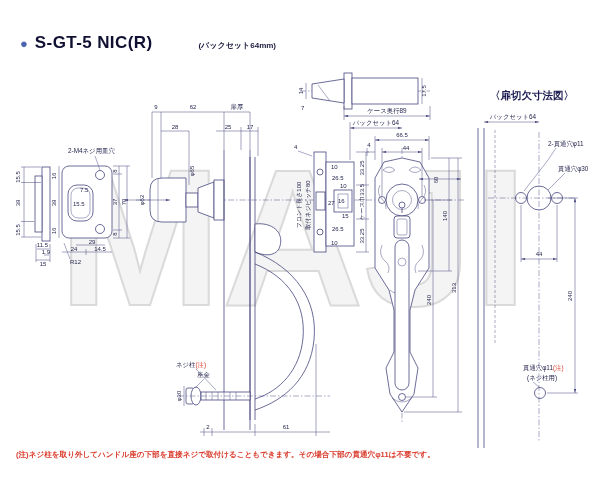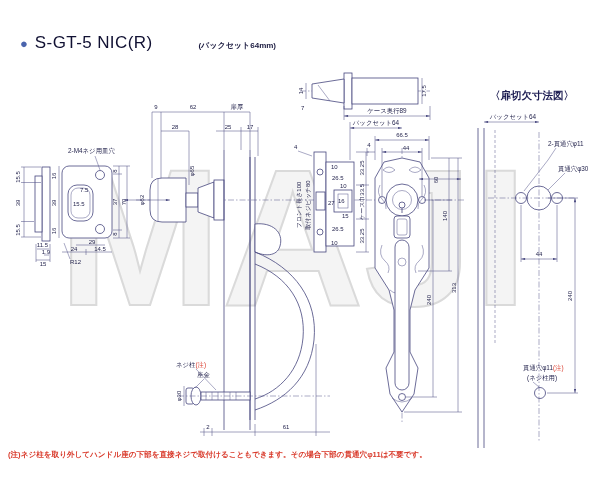--- a/index.html
+++ b/index.html
@@ -1,22 +1,22 @@
 <!DOCTYPE html>
 <html><head>
 <meta charset="utf-8">
 <style>
   html,body{margin:0;padding:0;background:#fff;}
   .canvas{position:relative;width:600px;height:500px;background:#ffffff;overflow:hidden;
           font-family:"Liberation Sans",sans-serif;}
   .hdr{position:absolute;top:33px;left:20px;display:flex;align-items:baseline;gap:7px;color:#16163c;white-space:nowrap;}
   .hdr .bullet{color:#4a64ad;font-size:13px;line-height:1;}
-  .hdr .code{font-size:17px;font-weight:normal;letter-spacing:.4px;color:#101032;}
+  .hdr .code{font-size:17px;font-weight:bold;letter-spacing:.4px;color:#101032;}
   .hdr .sub{font-size:8px;font-weight:bold;color:#1b1b40;margin-left:39px;}
-  .footnote{position:absolute;left:8px;top:450px;font-size:7.6px;font-weight:bold;color:#d93a2b;white-space:nowrap;}
+  .footnote{position:absolute;left:16px;top:450px;font-size:7.6px;font-weight:bold;color:#d93a2b;white-space:nowrap;}
   svg{position:absolute;left:0;top:0;}
   svg text{font-family:"Liberation Sans",sans-serif;font-size:6px;fill:#26264f;}
   svg text.lbl{font-size:6.4px;}
   svg text.big{font-size:10.5px;font-weight:bold;fill:#1c1c52;}
   .ln{stroke:#46467e;stroke-width:.8;fill:none;}
   .thin{stroke:#55558a;stroke-width:.5;fill:none;}
   .dimln{stroke:#55558a;stroke-width:.55;fill:none;}
   .dash{stroke:#55558a;stroke-width:.5;fill:none;stroke-dasharray:6 2 1.5 2;}
   .dash2{stroke:#55558a;stroke-width:.5;fill:none;stroke-dasharray:3 2;}
   .wm{font-size:195px;font-weight:bold;fill:#f4f4f4;stroke:#dadada;stroke-width:2;}

